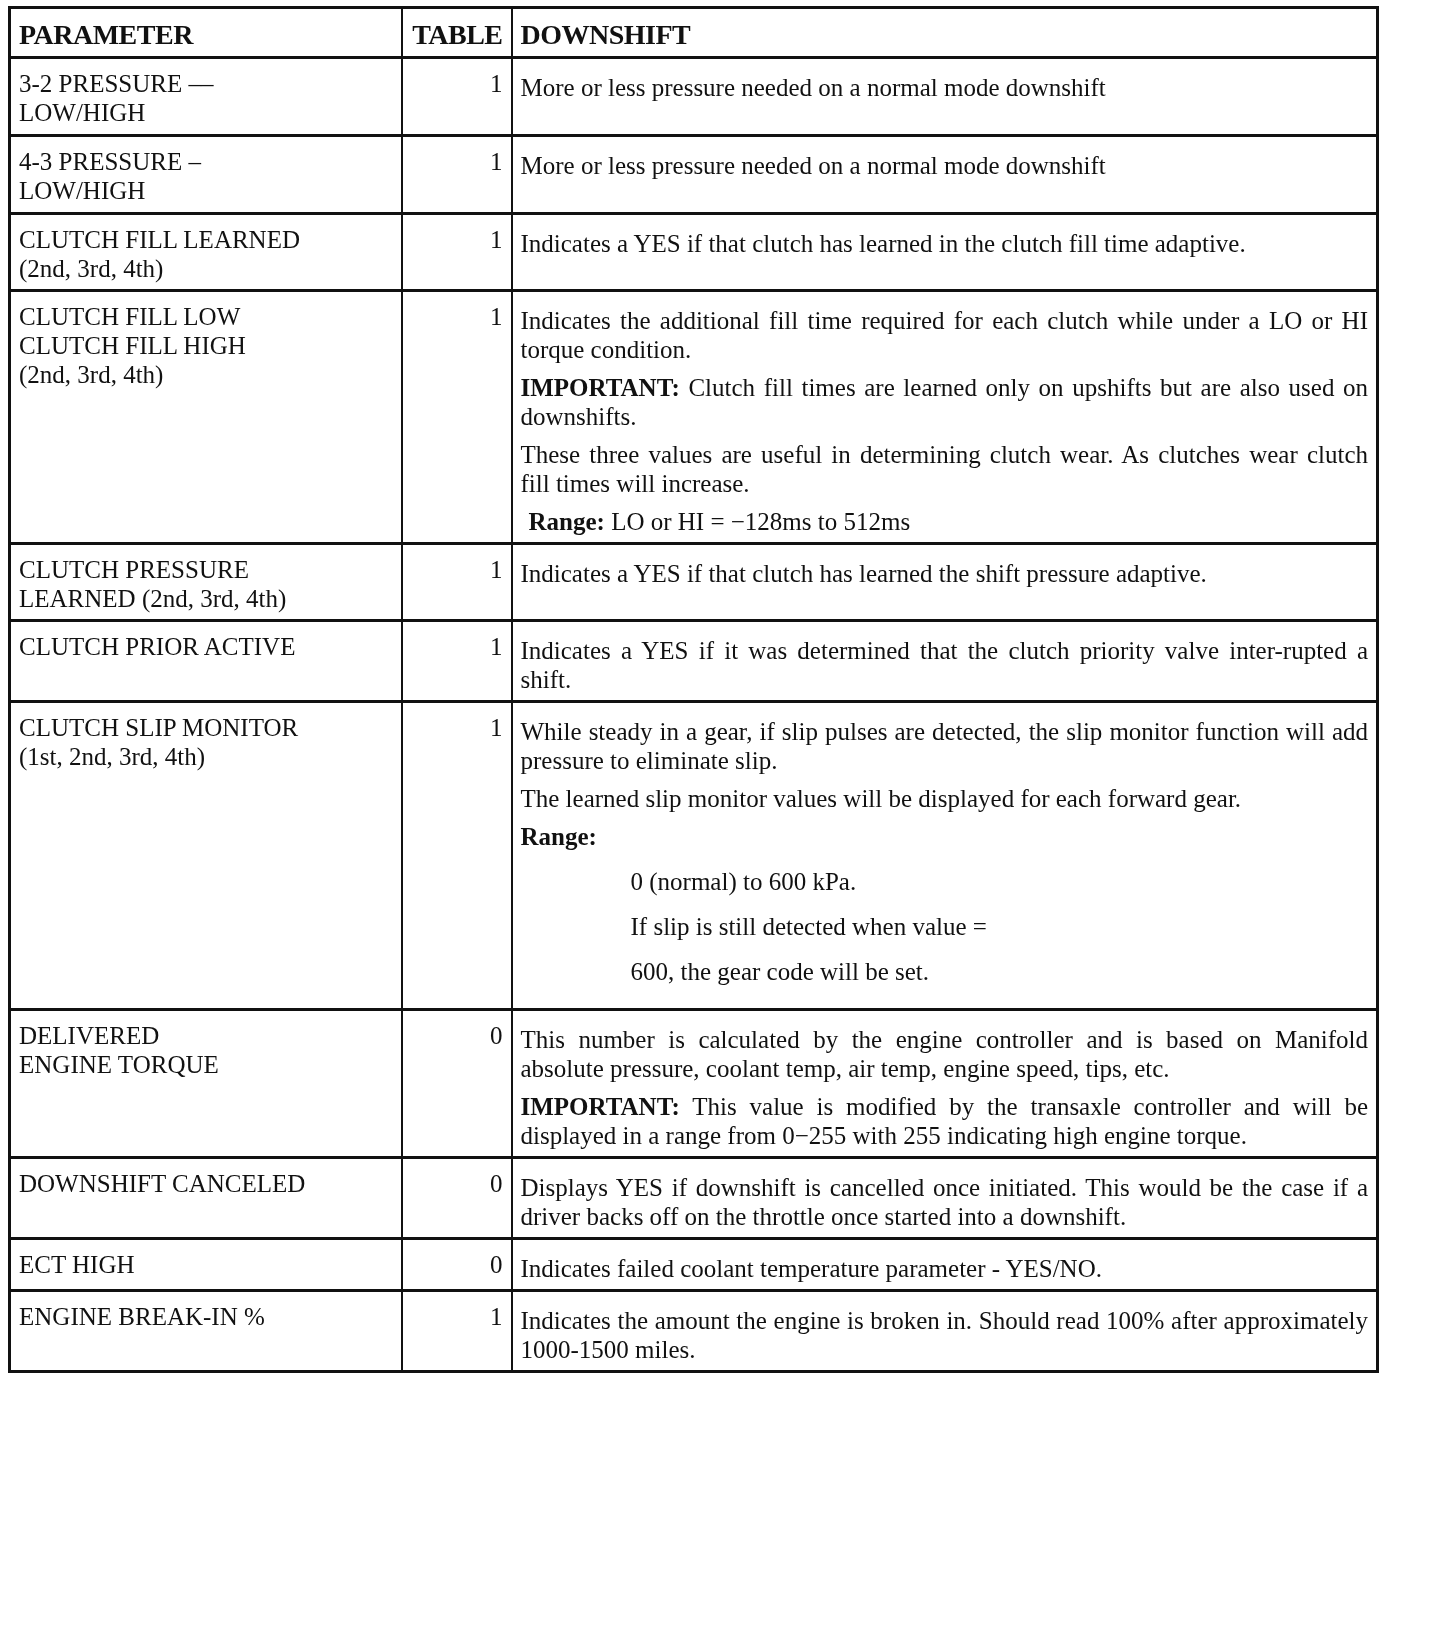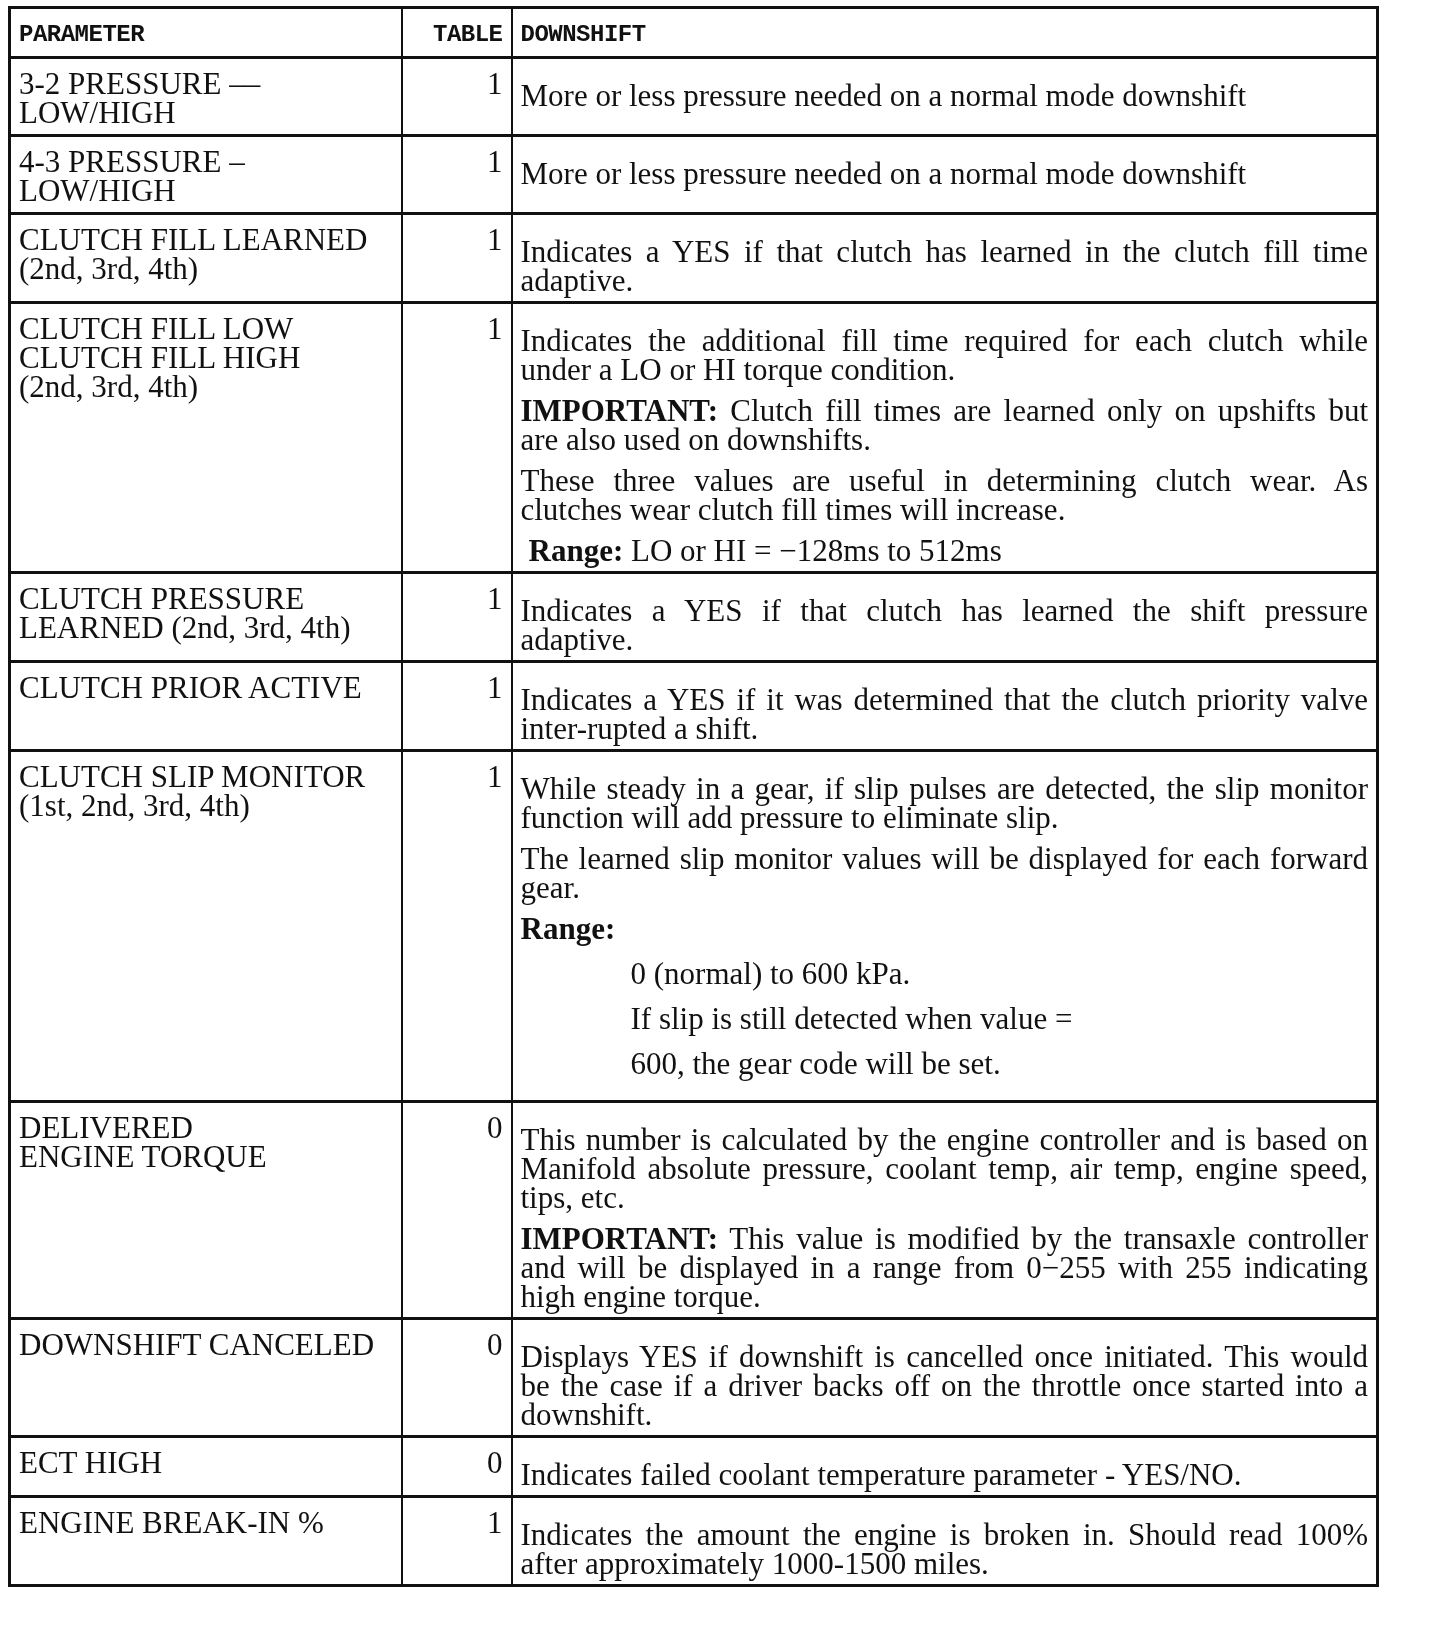--- a/index.html
+++ b/index.html
@@ -13,32 +13,32 @@
       border-collapse: collapse; width: 1368px; table-layout: fixed;
       border: 3px solid #111;
     }
     col.c1 { width: 392px; }
     col.c2 { width: 110px; }
     col.c3 { width: 866px; }
     th, td {
       border: 2px solid #111;
       border-top-width: 3px;
       vertical-align: top;
-      font-size: 31px;
+      font-size: 25px;
       line-height: 29px;
       padding: 10px 8px 6px 8px;
     }
     th {
-      font-family: Liberation Mono, monospace;
+      font-family: Liberation Serif, serif;
       font-weight: bold; text-align: left; height: 30px;
-      padding-top: 11px; font-size: 24px; letter-spacing: -0.5px;
+      padding-top: 11px; font-size: 28px; letter-spacing: -0.5px;
     }
     th.tcol, td.tcol { text-align: right; }
     td.param { text-transform: none; }
-    td.def p { margin: 12px 0 9px 0; text-align: justify; }
+    td.def p { margin: 4px 0 9px 0; text-align: justify; }
     td.def p:last-child { margin-bottom: 0; }
     .bold { font-weight: normal; }
     .lbl { font-weight: bold; }
     .indent { padding-left: 94px; margin: 16px !important; }
   </style>
 </head>
 <body>
 
 <div class="page">
   <table>

